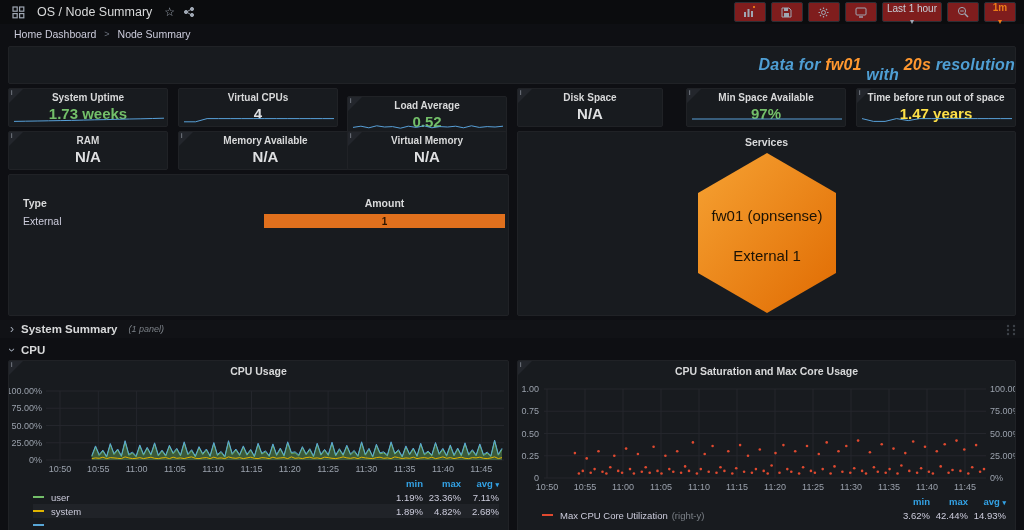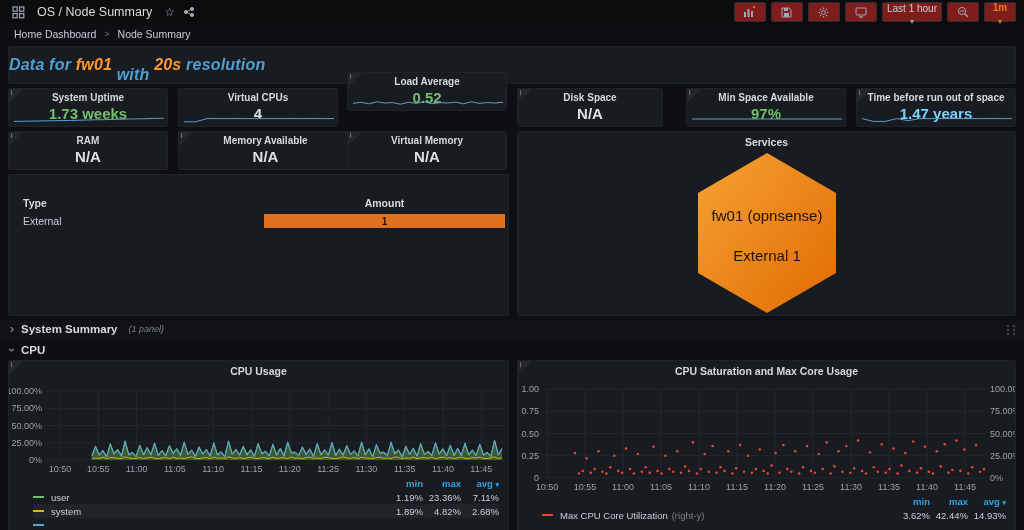--- a/index.html
+++ b/index.html
@@ -21,21 +21,21 @@
   
   .crumbs{position:absolute;left:14px;top:24px;height:20px;display:flex;align-items:center;gap:8px;font-size:10.5px;color:#ccccdc;}
   .crumb-sep{color:#6e7480;font-size:9px;}
   
   .panel{position:absolute;background:#181b1f;border:1px solid #202226;border-radius:2px;box-sizing:border-box;overflow:hidden;}
   .panel-title{font-size:10.5px;font-weight:700;color:#d8d9da;text-align:center;padding-top:4px;cursor:pointer;}
   .corner{position:absolute;top:0;left:0;width:14px;height:14px;
           background:#23262c;clip-path:polygon(0 0,100% 0,0 100%);
           font-size:7px;color:#9aa0aa;line-height:8px;padding-left:2px;box-sizing:border-box;cursor:pointer;}
   
-  .banner{display:flex;align-items:center;justify-content:flex-start;font-size:16px;font-weight:bold;font-style:italic;letter-spacing:0.2px;}
+  .banner{display:flex;align-items:center;justify-content:flex-end;font-size:16px;font-weight:bold;font-style:italic;letter-spacing:0.2px;}
   .banner span{white-space:pre;}
   
   .stat-title{font-size:10px;font-weight:700;color:#d8d9da;text-align:center;padding-top:3px;}
   .stat-value{font-size:15px;font-weight:700;text-align:center;margin-top:2px;}
   .spark{position:absolute;left:5px;bottom:2px;}
   
   .st-head,.st-row{position:absolute;left:0;width:100%;height:16px;font-size:10.5px;display:flex;align-items:center;}
   .st-type{position:absolute;left:14px;}
   .st-amount-h{position:absolute;left:255px;width:241px;text-align:center;font-weight:700;}
   .st-bold{font-weight:700;color:#d8d9da;}
@@ -181,21 +181,21 @@
     </svg>
 </div>
 <div class="panel" style="left:178px;top:88px;width:160px;height:39px;">
 
   <div class="stat-title">Virtual CPUs</div>
   <div class="stat-value" style="color: rgb(223, 224, 226);">4</div>
   <svg class="spark" width="150" height="10">
       <polyline points="0.0,7.8 11.5,7.8 23.1,4.6 34.6,4.6 46.2,4.6 57.7,4.6 69.2,4.6 80.8,4.6 92.3,4.6 103.8,4.6 115.4,4.6 126.9,4.6 138.5,4.6 150.0,4.6" fill="none" stroke="#58a0d8" stroke-width="1"></polyline>
     </svg>
 </div>
-<div class="panel" style="left:347px;top:72px;width:160px;height:39px;">
+<div class="panel" style="left:347px;top:96px;width:160px;height:39px;">
   <div class="corner">i</div>
   <div class="stat-title">Load Average</div>
   <div class="stat-value" style="color: rgb(115, 191, 105);">0.52</div>
   <svg class="spark" width="150" height="10">
       <polyline points="0.0,5.4 7.9,4.2 15.8,5.8 23.7,3.8 31.6,5.0 39.5,4.6 47.4,6.2 55.3,4.2 63.2,5.4 71.1,3.8 78.9,5.8 86.8,4.6 94.7,5.0 102.6,4.2 110.5,5.8 118.4,3.8 126.3,5.4 134.2,4.6 142.1,5.0 150.0,4.2" fill="none" stroke="#58a0d8" stroke-width="1"></polyline>
     </svg>
 </div>
 <div class="panel" style="left:517px;top:88px;width:146px;height:39px;">
   <div class="corner">i</div>
   <div class="stat-title">Disk Space</div>
@@ -206,21 +206,21 @@
   <div class="corner">i</div>
   <div class="stat-title">Min Space Available</div>
   <div class="stat-value" style="color: rgb(115, 191, 105);">97%</div>
   <svg class="spark" width="150" height="10">
       <polyline points="0.0,5.0 50.0,5.0 100.0,5.0 150.0,5.0" fill="none" stroke="#58a0d8" stroke-width="1"></polyline>
     </svg>
 </div>
 <div class="panel" style="left:856px;top:88px;width:160px;height:39px;">
   <div class="corner">i</div>
   <div class="stat-title">Time before run out of space</div>
-  <div class="stat-value" style="color: #7dd3fc;">1.47 years</div>
+  <div class="stat-value" style="color: #fde047;">1.47 years</div>
   <svg class="spark" width="150" height="10">
       <polyline points="0.0,4.6 11.5,7.4 23.1,7.4 34.6,4.6 46.2,6.6 57.7,4.6 69.2,4.6 80.8,4.6 92.3,4.6 103.8,4.6 115.4,4.6 126.9,4.6 138.5,4.6 150.0,4.6" fill="none" stroke="#58a0d8" stroke-width="1"></polyline>
     </svg>
 </div>
 
 <div class="panel" style="left:8px;top:131px;width:160px;height:39px;">
   <div class="corner">i</div>
   <div class="stat-title">RAM</div>
   <div class="stat-value" style="color: rgb(223, 224, 226);">N/A</div>
 

